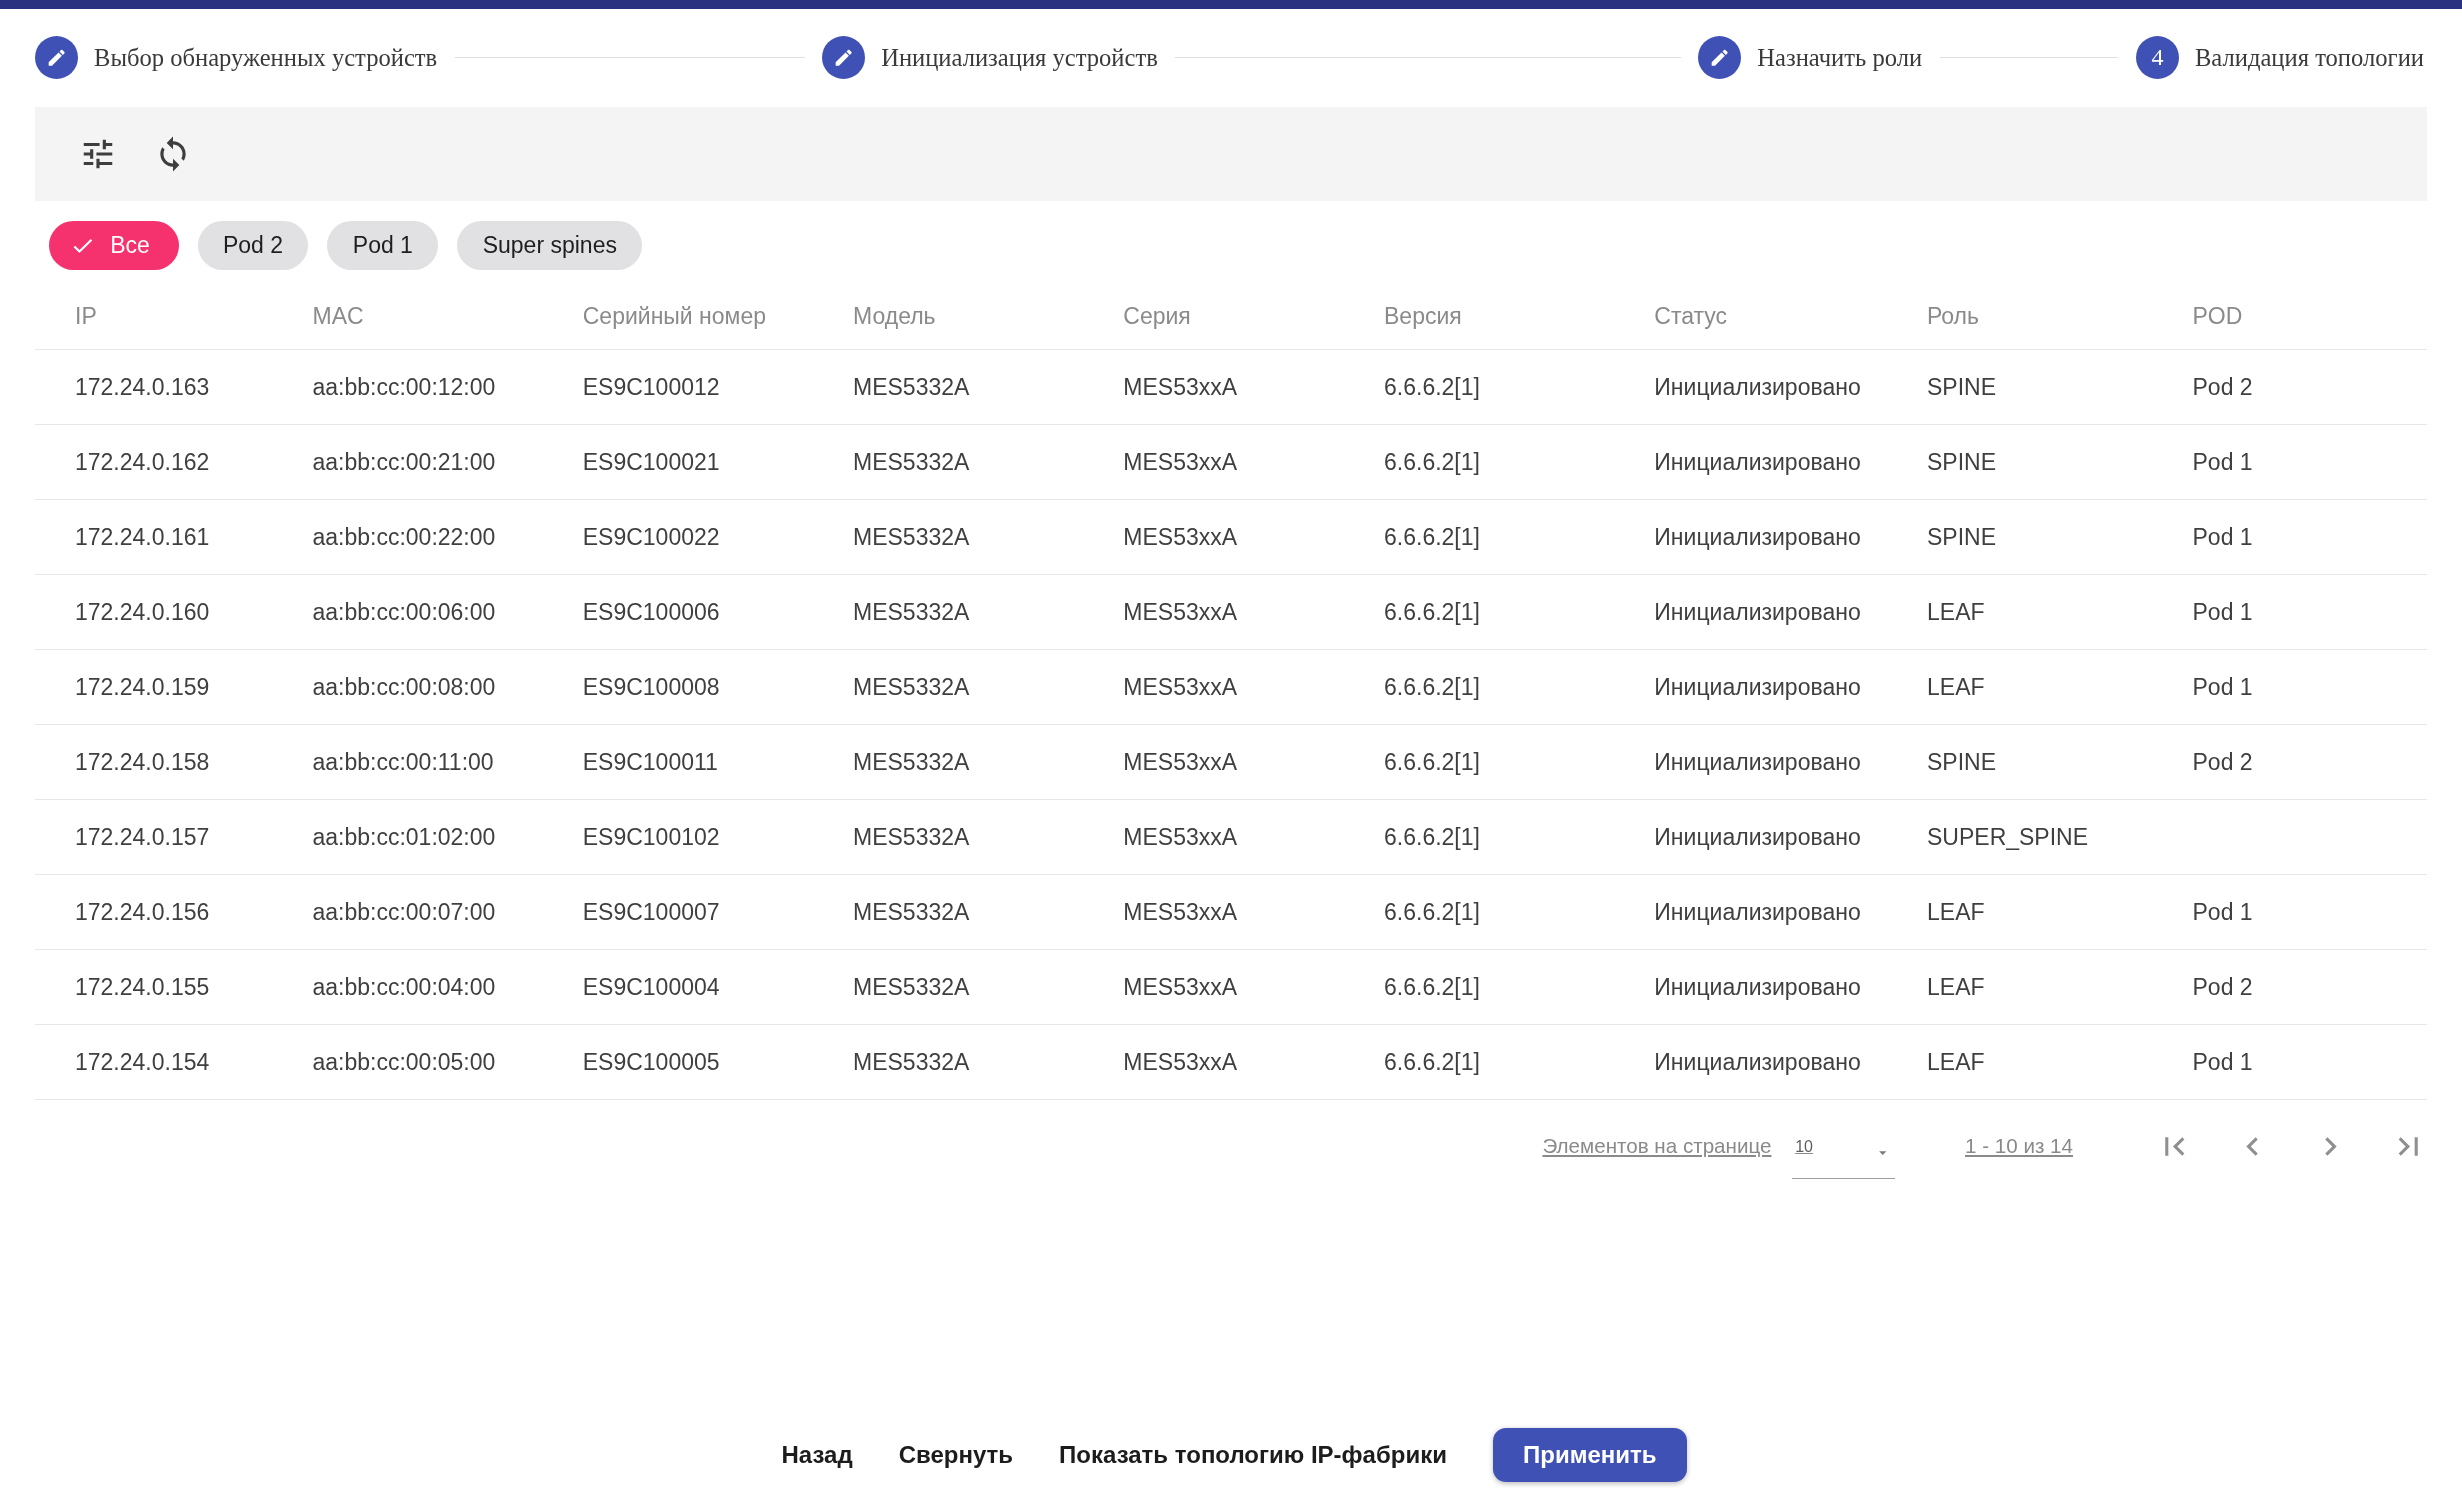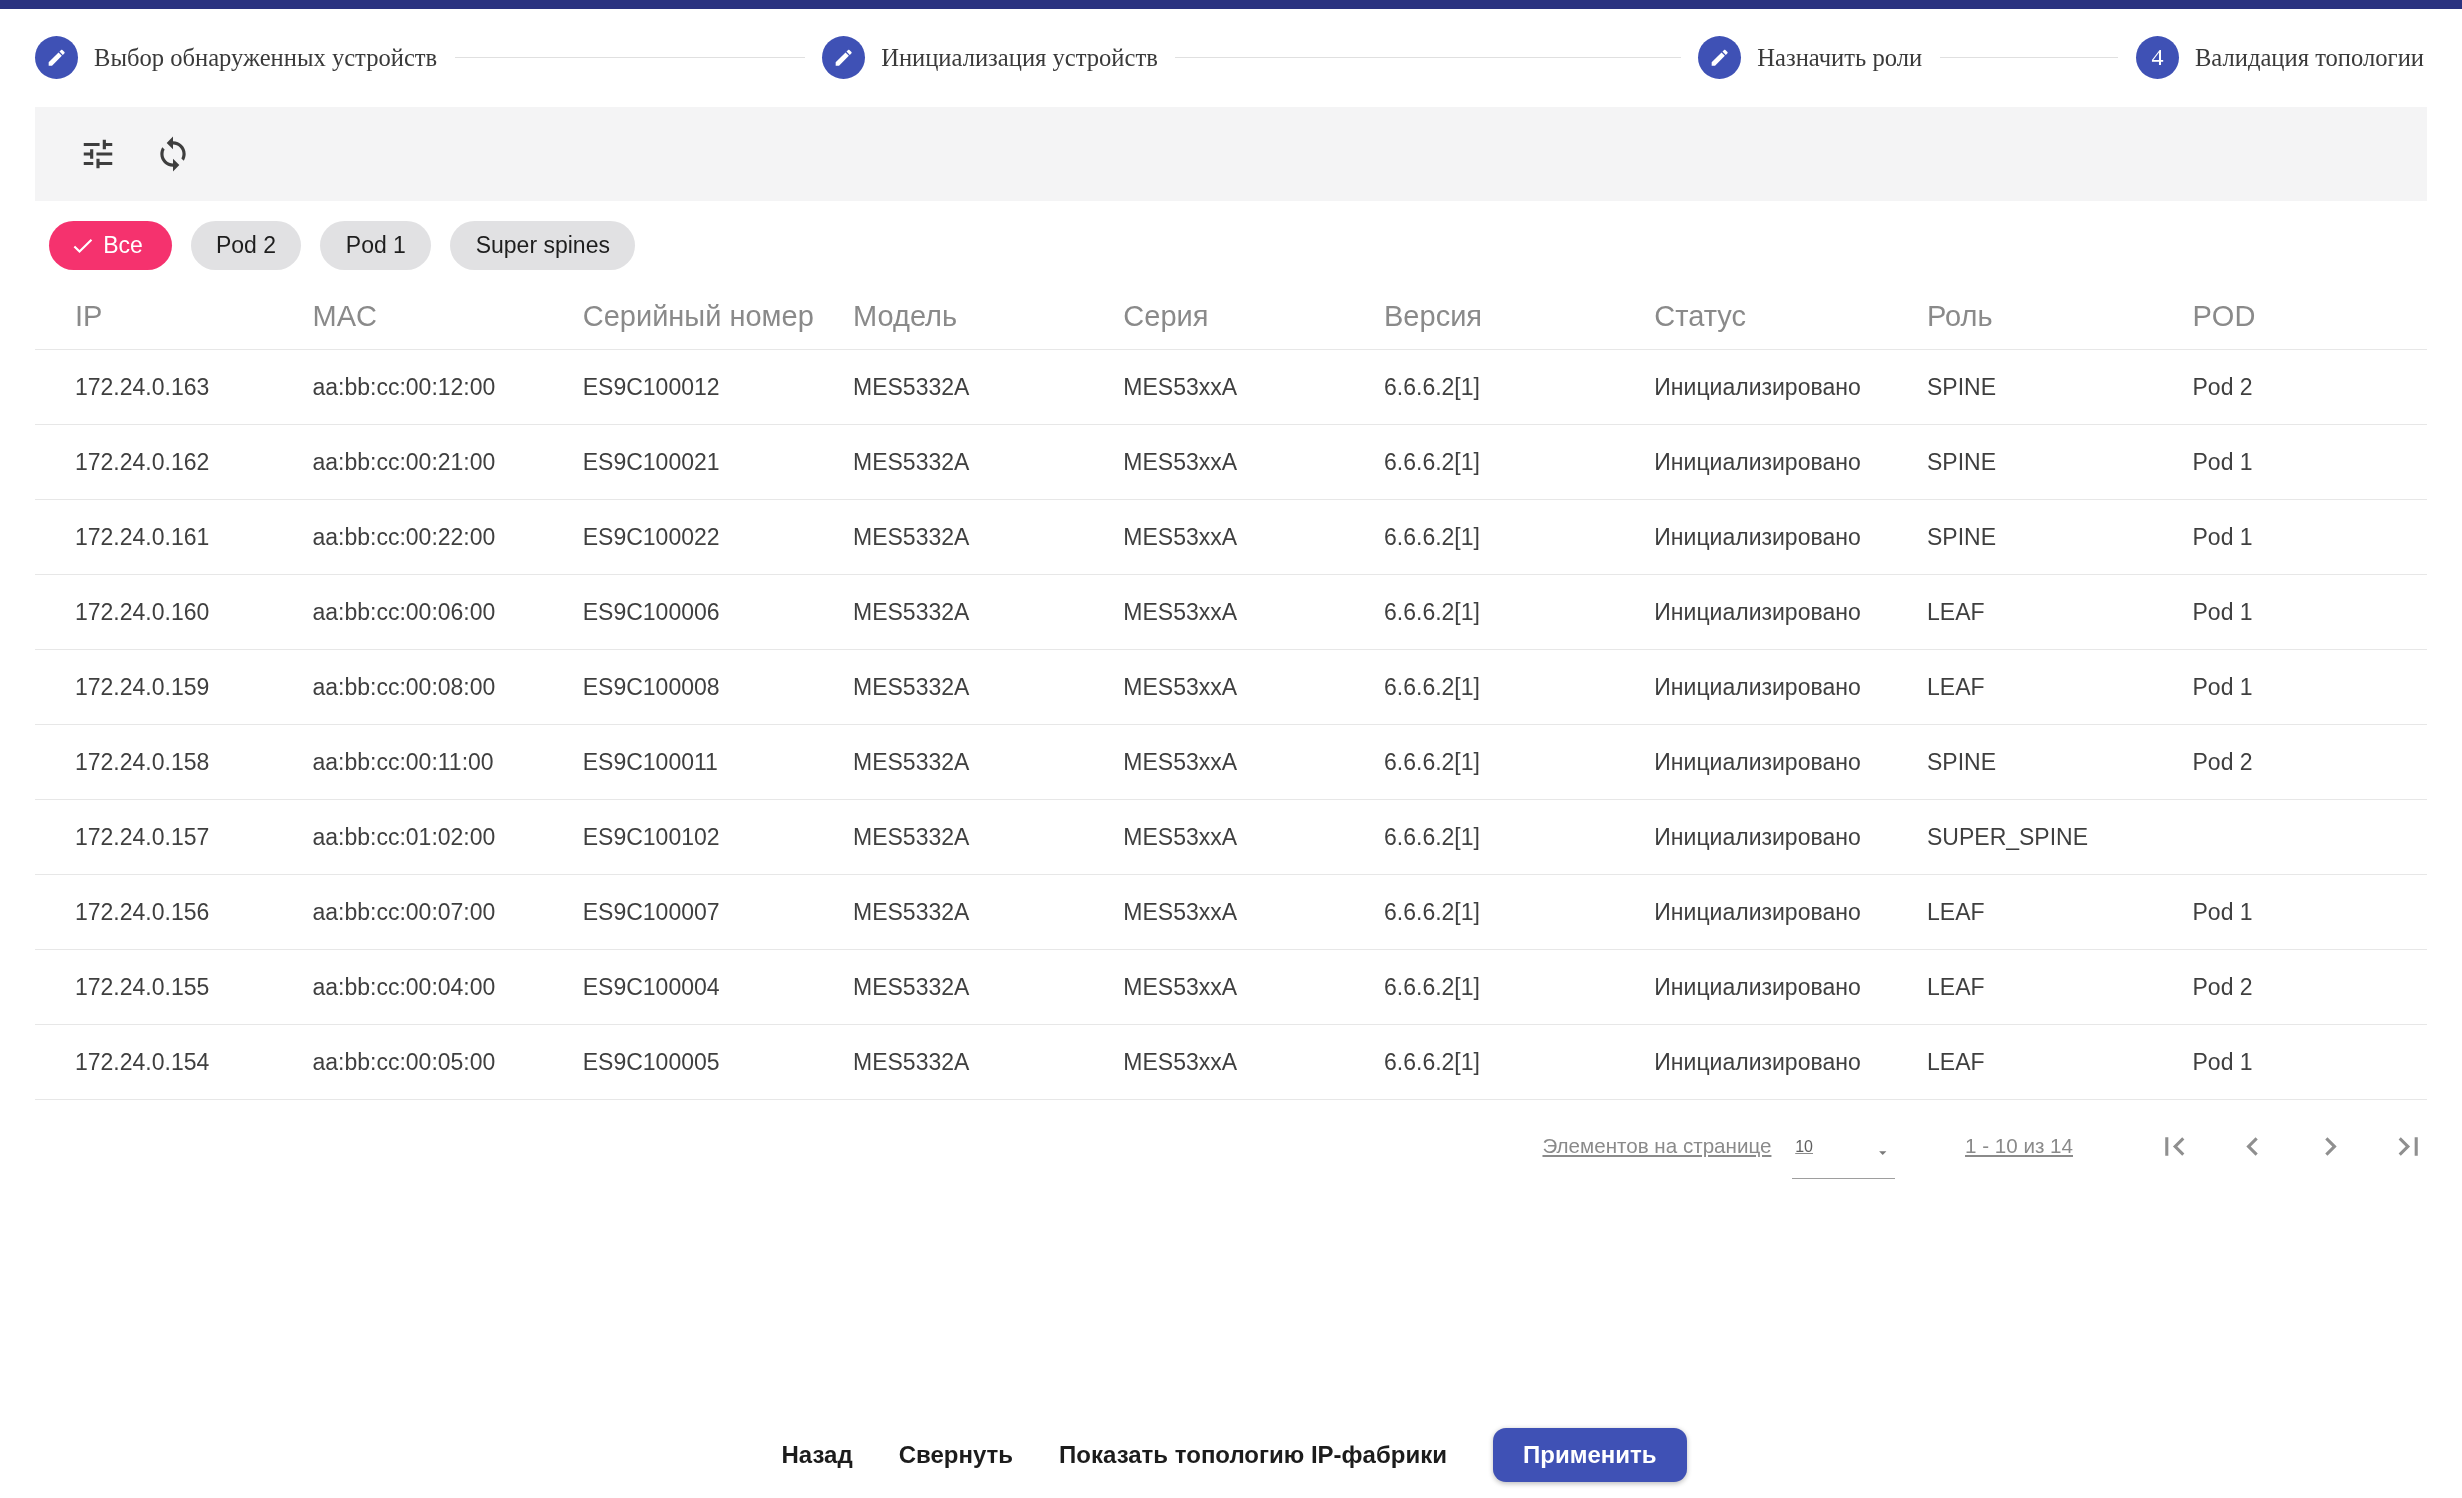--- a/index.html
+++ b/index.html
@@ -41,30 +41,30 @@
     display: flex; align-items: center; gap: 37px; padding-left: 44px;
   }
   .icon-btn { width: 38px; height: 38px; cursor: pointer; color: #3e3e3e; background: none; border: none; padding: 0; }
   .icon-btn svg { width: 38px; height: 38px; fill: currentColor; }
 
   
   .chips { display: flex; align-items: center; gap: 19px; margin: 20.6px 0 0 14.3px; }
   .chip {
     height: 49px; border-radius: 24.6px; background: #e1e1e3;
     color: #1e1e1e; font-size: 23px; font-weight: 500;
-    display: inline-flex; align-items: center; padding: 0 25.4px; gap: 8px;
+    display: inline-flex; align-items: center; padding: 0 25.4px; gap: 15px;
     cursor: pointer; border: none; font-family: inherit;
   }
   .chip.selected { background: var(--accent); color: #fff; padding: 0 28.6px 0 20.6px; }
   .chip .check svg { width: 25.4px; height: 25.4px; fill: #fff; display: block; }
 
   
   table { width: 100%; border-collapse: collapse; table-layout: fixed; margin-top: 12.7px; }
   th {
-    height: 67px; font-size: 29px; font-weight: 400; color: #8a8a8a;
+    height: 67px; font-size: 23px; font-weight: 400; color: #8a8a8a;
     text-align: left; border-bottom: 0.8px solid #e7e7e7; padding: 0;
     white-space: nowrap;
   }
   td {
     height: 75px; font-size: 23px; color: #3f3f3f;
     border-bottom: 0.8px solid #e7e7e7; padding: 0; white-space: nowrap;
     overflow: hidden; text-overflow: ellipsis;
   }
   th:first-child, td:first-child { padding-left: 40px; }
 

